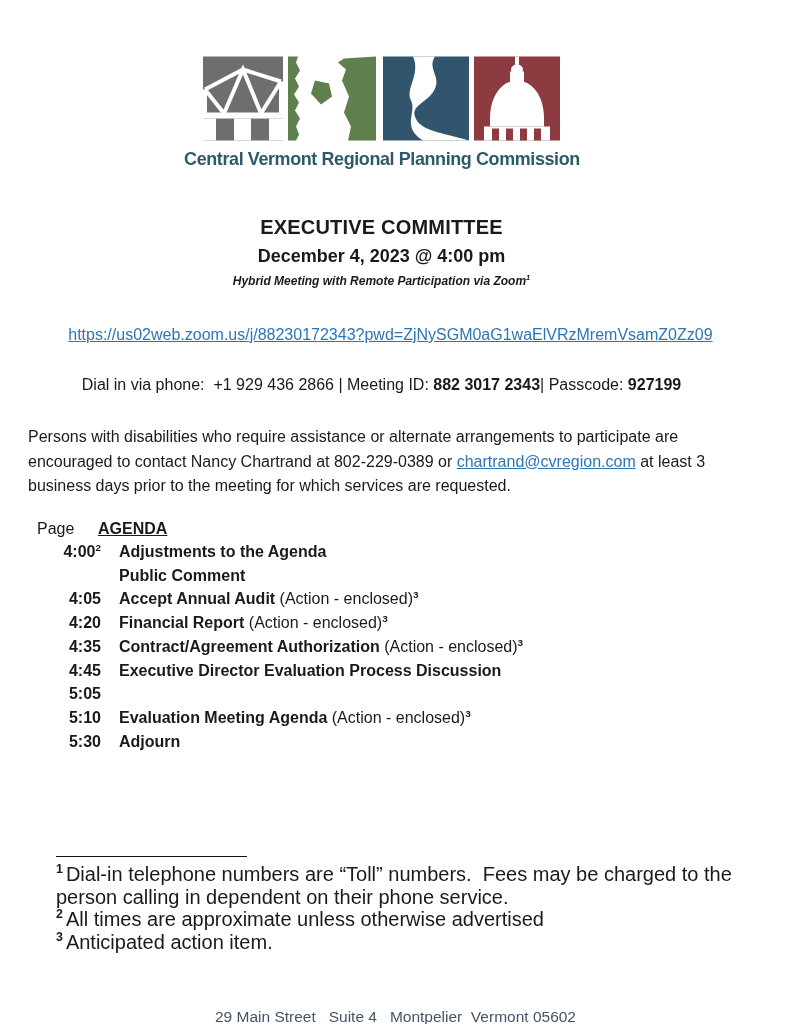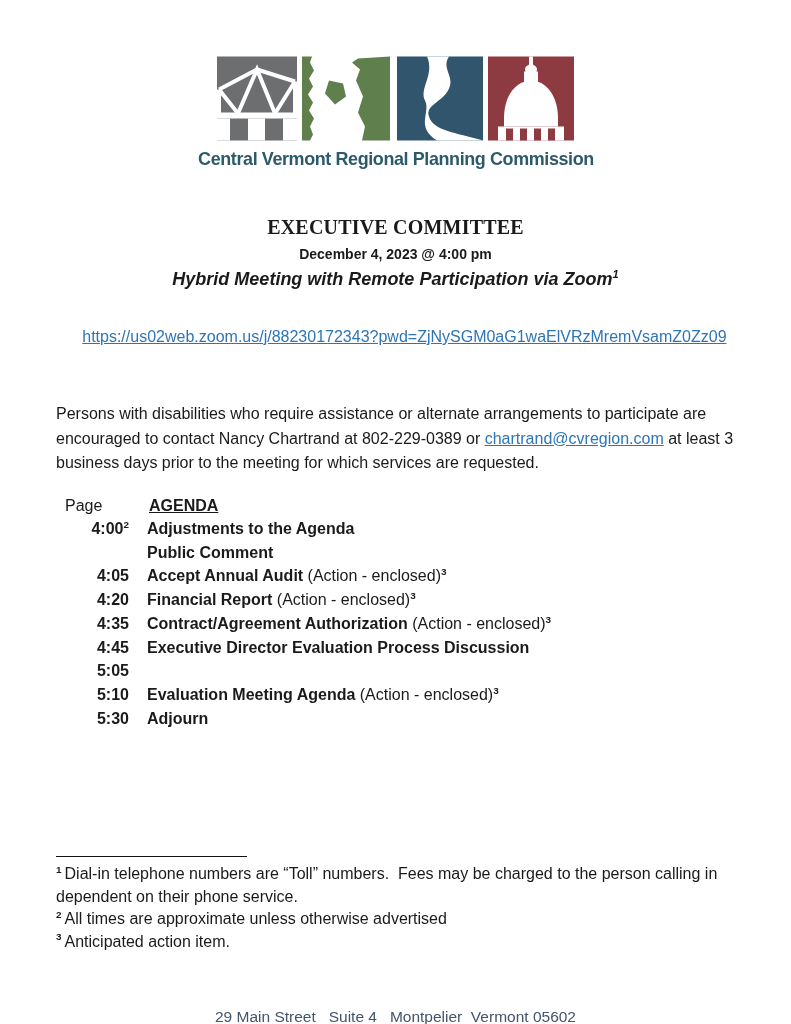--- a/index.html
+++ b/index.html
@@ -2,76 +2,76 @@
 <html style="--logo-gray: #6d6e70; --logo-green: #5f7f4c; --logo-blue: #32556e; --logo-red: #8d3b40; --logo-teal: #2d5a6b; --link-blue: #2e75b6; --footer-slate: #44546a;"><head>
 <meta charset="utf-8">
 <style>
   * { margin: 0; padding: 0; box-sizing: border-box; }
   html, body { width: 791px; height: 1024px; background: #ffffff; overflow: hidden; }
   body {
     font-family: "Liberation Sans", "DejaVu Sans", sans-serif;
     color: #1a1a1a;
     font-size: 16px;
   }
-  .page { width: 791px; height: 1024px; padding: 56px 56px 0 56px; position: relative; }
+  .page { width: 791px; height: 1024px; padding: 56px 56px 0 28px; position: relative; }
 
   
   .logo-block { width: 100%; display: flex; flex-direction: column; align-items: center; margin-bottom: 46px; }
   .logo-panels { display: flex; gap: 5px; height: 85px; }
   .logo-panels svg { display: block; }
   .logo-name {
     margin-top: 7px;
     font-size: 18.5px;
     font-weight: bold;
     letter-spacing: -0.4px;
     color: var(--logo-teal, #2d5a6b);
     transform: scaleX(0.97);
     white-space: nowrap;
   }
 
   
   .center { text-align: center; }
-  .doc-title { font-size: 20px; font-weight: bold; letter-spacing: 0.2px; margin-bottom: 7px; font-family: Liberation Serif, serif; }
-  .doc-date  { font-size: 14px; font-weight: bold; margin-bottom: 7px; }
-  .doc-sub   { font-size: 18px; font-weight: bold; font-style: italic; margin-bottom: 9px; }
+  .doc-title { font-size: 20px; font-weight: bold; letter-spacing: 0.2px; margin-bottom: 7px; }
+  .doc-date  { font-size: 18px; font-weight: bold; margin-bottom: 7px; }
+  .doc-sub   { font-size: 12px; font-weight: bold; font-style: italic; margin-bottom: 9px; }
   sup { font-size: 0.62em; vertical-align: super; line-height: 0; }
 
   .line { text-align: center; white-space: pre-wrap; line-height: 25px; }
   a.link { color: var(--link-blue, #2e75b6); text-decoration: underline; cursor: pointer; }
   .bold { font-weight: bold; }
 
   .download-line { font-weight: bold; }
 
   
   .para {
     margin-top: 28px;
     width: 679px;
     line-height: 24.5px;
     white-space: pre-wrap;
   }
 
   
   .agenda { margin-top: 18px; margin-left: 9px; }
-  .agenda-header { display: flex; line-height: 23.5px; gap: 29px; }
+  .agenda-header { display: flex; line-height: 23.5px; }
   .a-page-label { width: 55px; font-weight: normal; }
-  .agenda-title { font-weight: bold; text-decoration: underline; margin-left: 0; }
+  .agenda-title { font-weight: bold; text-decoration: underline; margin-left: 6px; }
   .agenda-row { display: flex; line-height: 23.7px; }
   .a-page { width: 16px; }
   .a-time { width: 48px; text-align: right; font-weight: bold; white-space: pre; }
   .a-body { margin-left: 18px; white-space: pre-wrap; }
   .a-title { font-weight: bold; }
   .a-suffix, .a-note { font-weight: normal; }
   .a-body sup { font-weight: bold; }
 
   .next-meeting { margin-top: 15px; text-align: center; font-weight: bold; white-space: pre-wrap; }
 
   
   .footnotes { position: absolute; left: 56px; top: 856px; width: 690px; }
   .footnote-rule { width: 191px; border-top: 1.6px solid #111; margin-bottom: 6px; }
-  .footnote { line-height: 22.5px; font-size: 16px; white-space: pre-wrap; }
+  .footnote { line-height: 22.5px; font-size: 20px; white-space: pre-wrap; }
   .footnote sup { font-weight: bold; margin-right: 3px; }
 
   
   .doc-footer {
     position: absolute; left: 0; top: 963px; width: 791px;
     text-align: center; color: var(--footer-slate, #44546a);
     font-size: 15.5px; line-height: 21.5px; white-space: pre-wrap;
   }
 </style>
 </head>
@@ -126,20 +126,21 @@
     <div class="logo-name">Central Vermont Regional Planning Commission</div>
   </div>
 
   <div class="center doc-title">EXECUTIVE COMMITTEE</div>
   <div class="center doc-date">December 4, 2023 @ 4:00 pm</div>
   <div class="center doc-sub"><span>Hybrid Meeting with Remote Participation via Zoom</span><sup>1</sup></div>
 
   <div class="line">
     <a class="link">https://us02web.zoom.us/j/88230172343?pwd=ZjNySGM0aG1waElVRzMremVsamZ0Zz09</a>
   </div>
+  <div class="line"><span>Dial in via phone:  +1 929 436 2866 | Meeting ID: </span><span class="bold">882 3017 2343</span><span>| Passcode: </span><span class="bold">927199</span></div>
 
   <div class="para"><span>Persons with disabilities who require assistance or alternate arrangements to participate are encouraged to contact Nancy Chartrand at 802-229-0389 or </span><a class="link">chartrand@cvregion.com</a><span> at least 3 business days prior to the meeting for which services are requested.</span></div>
 
   <div class="agenda">
     <div class="agenda-header">
       <span class="a-page-label">Page</span>
       <span class="agenda-title">AGENDA</span>
     </div>
     <div>
         <div class="agenda-row">

